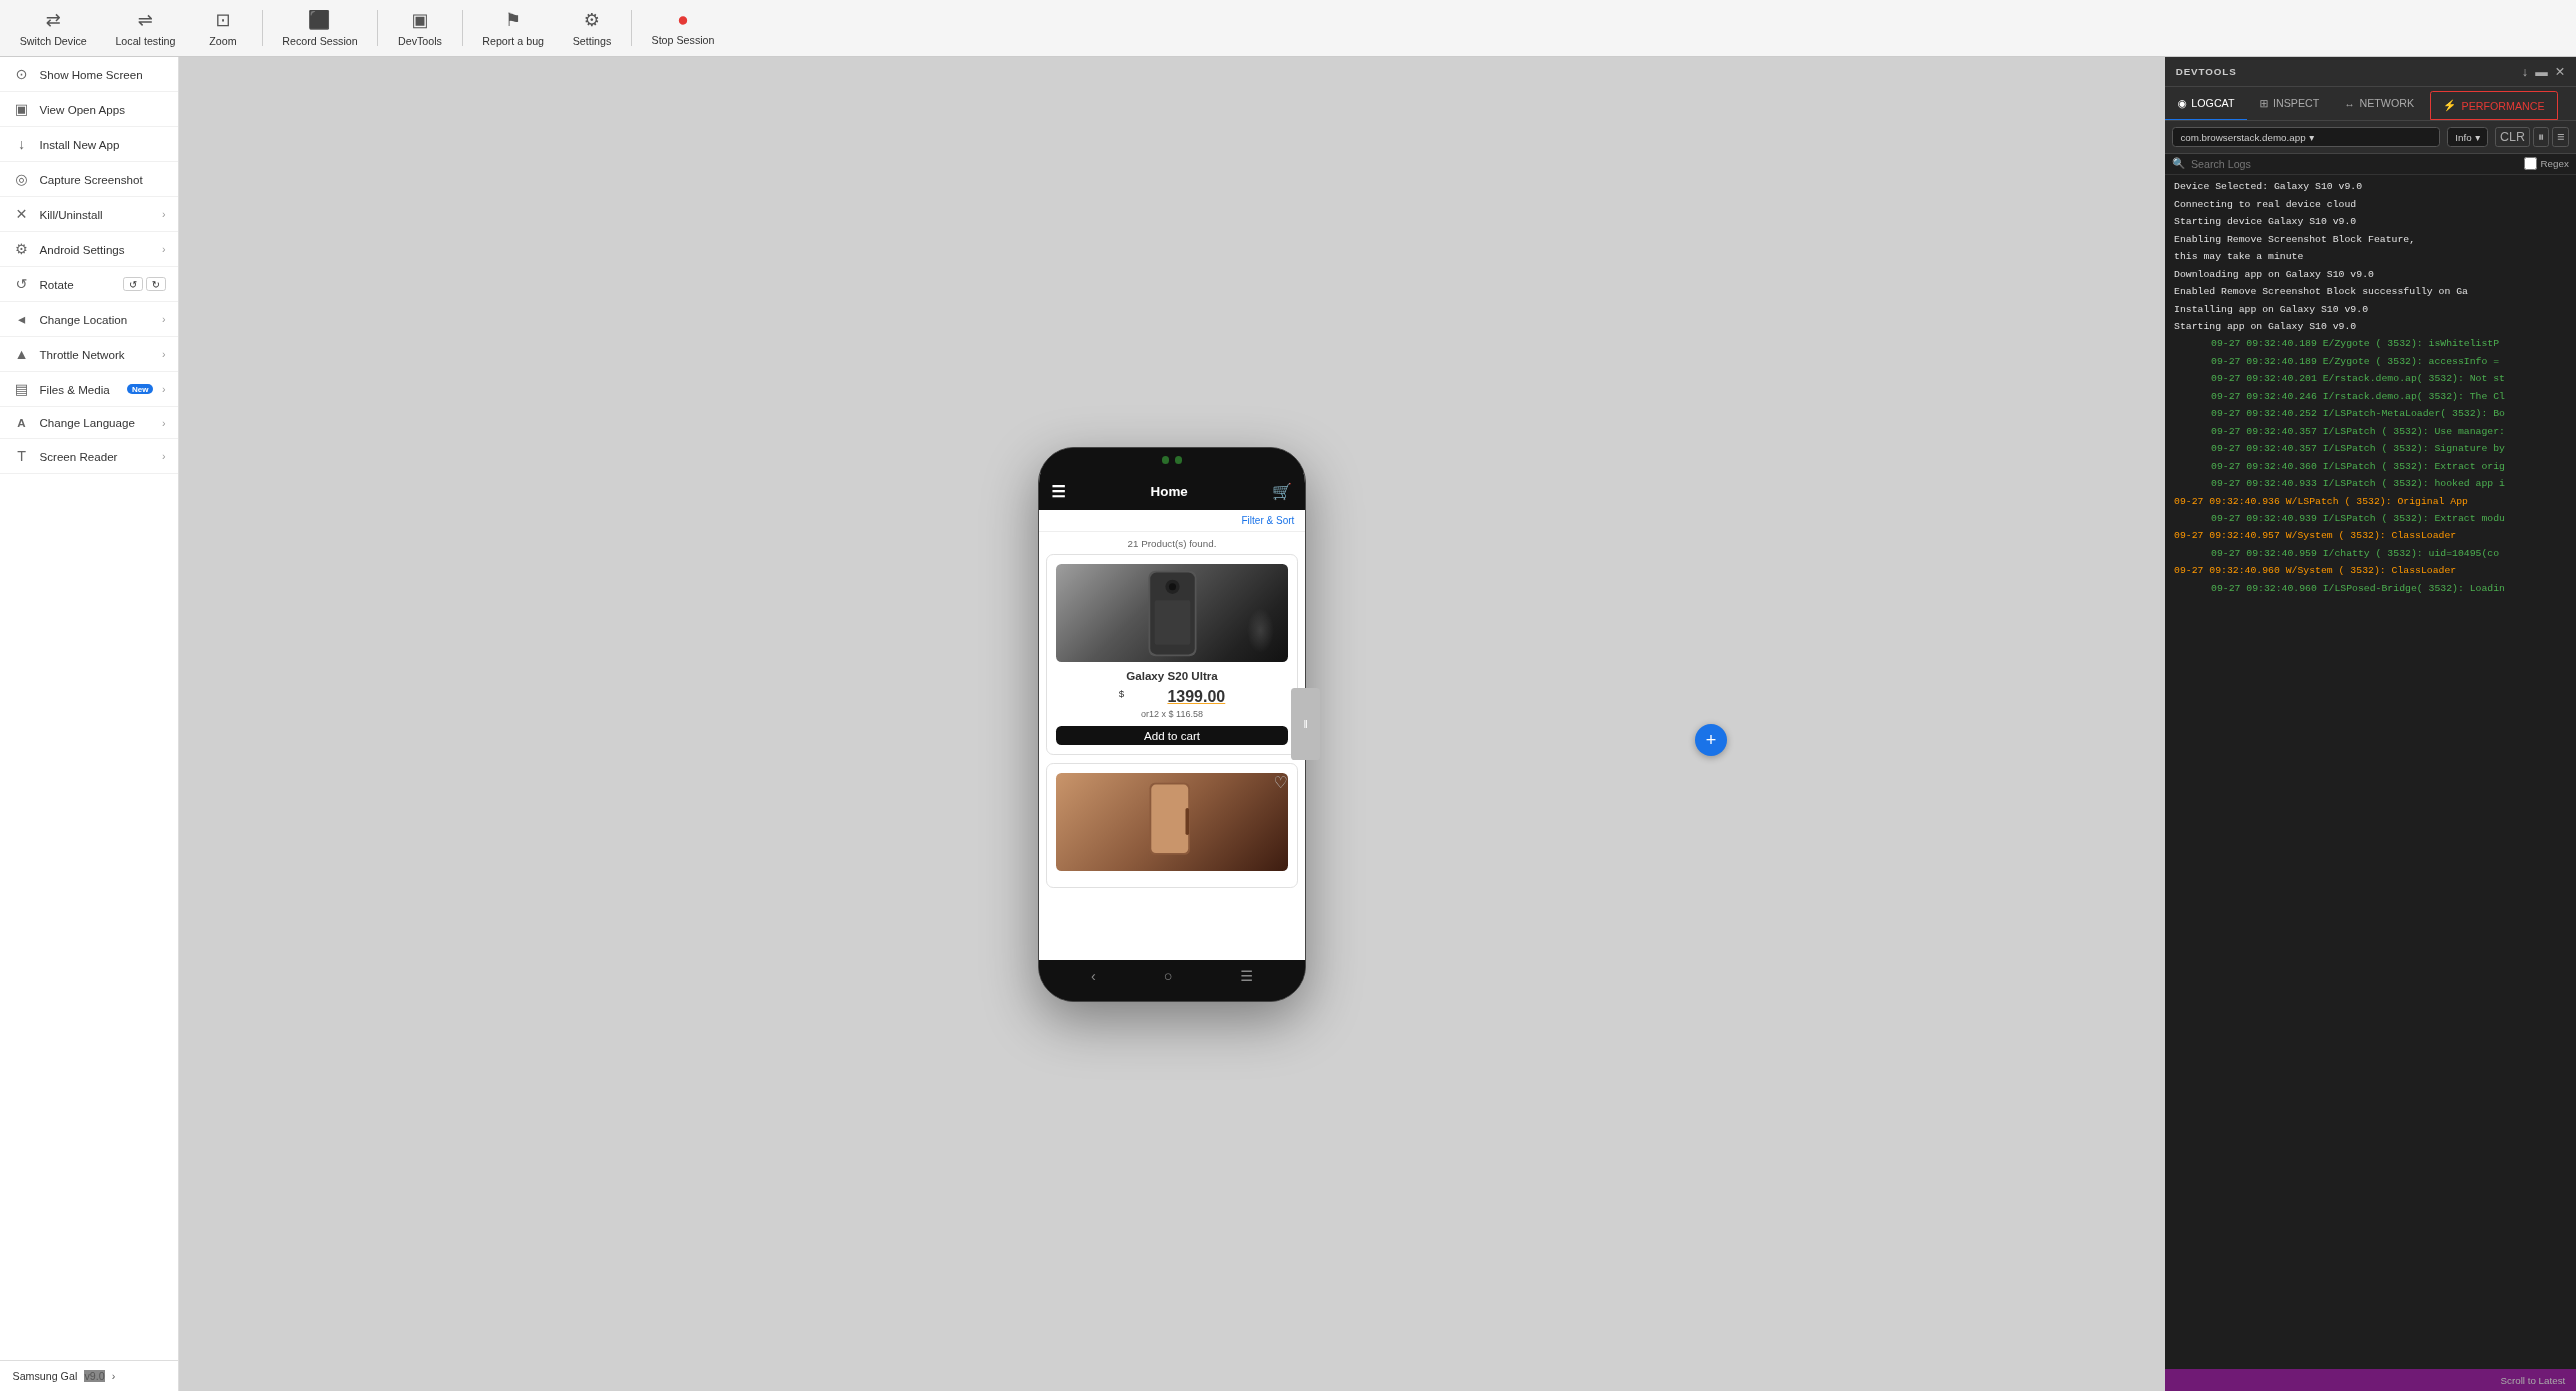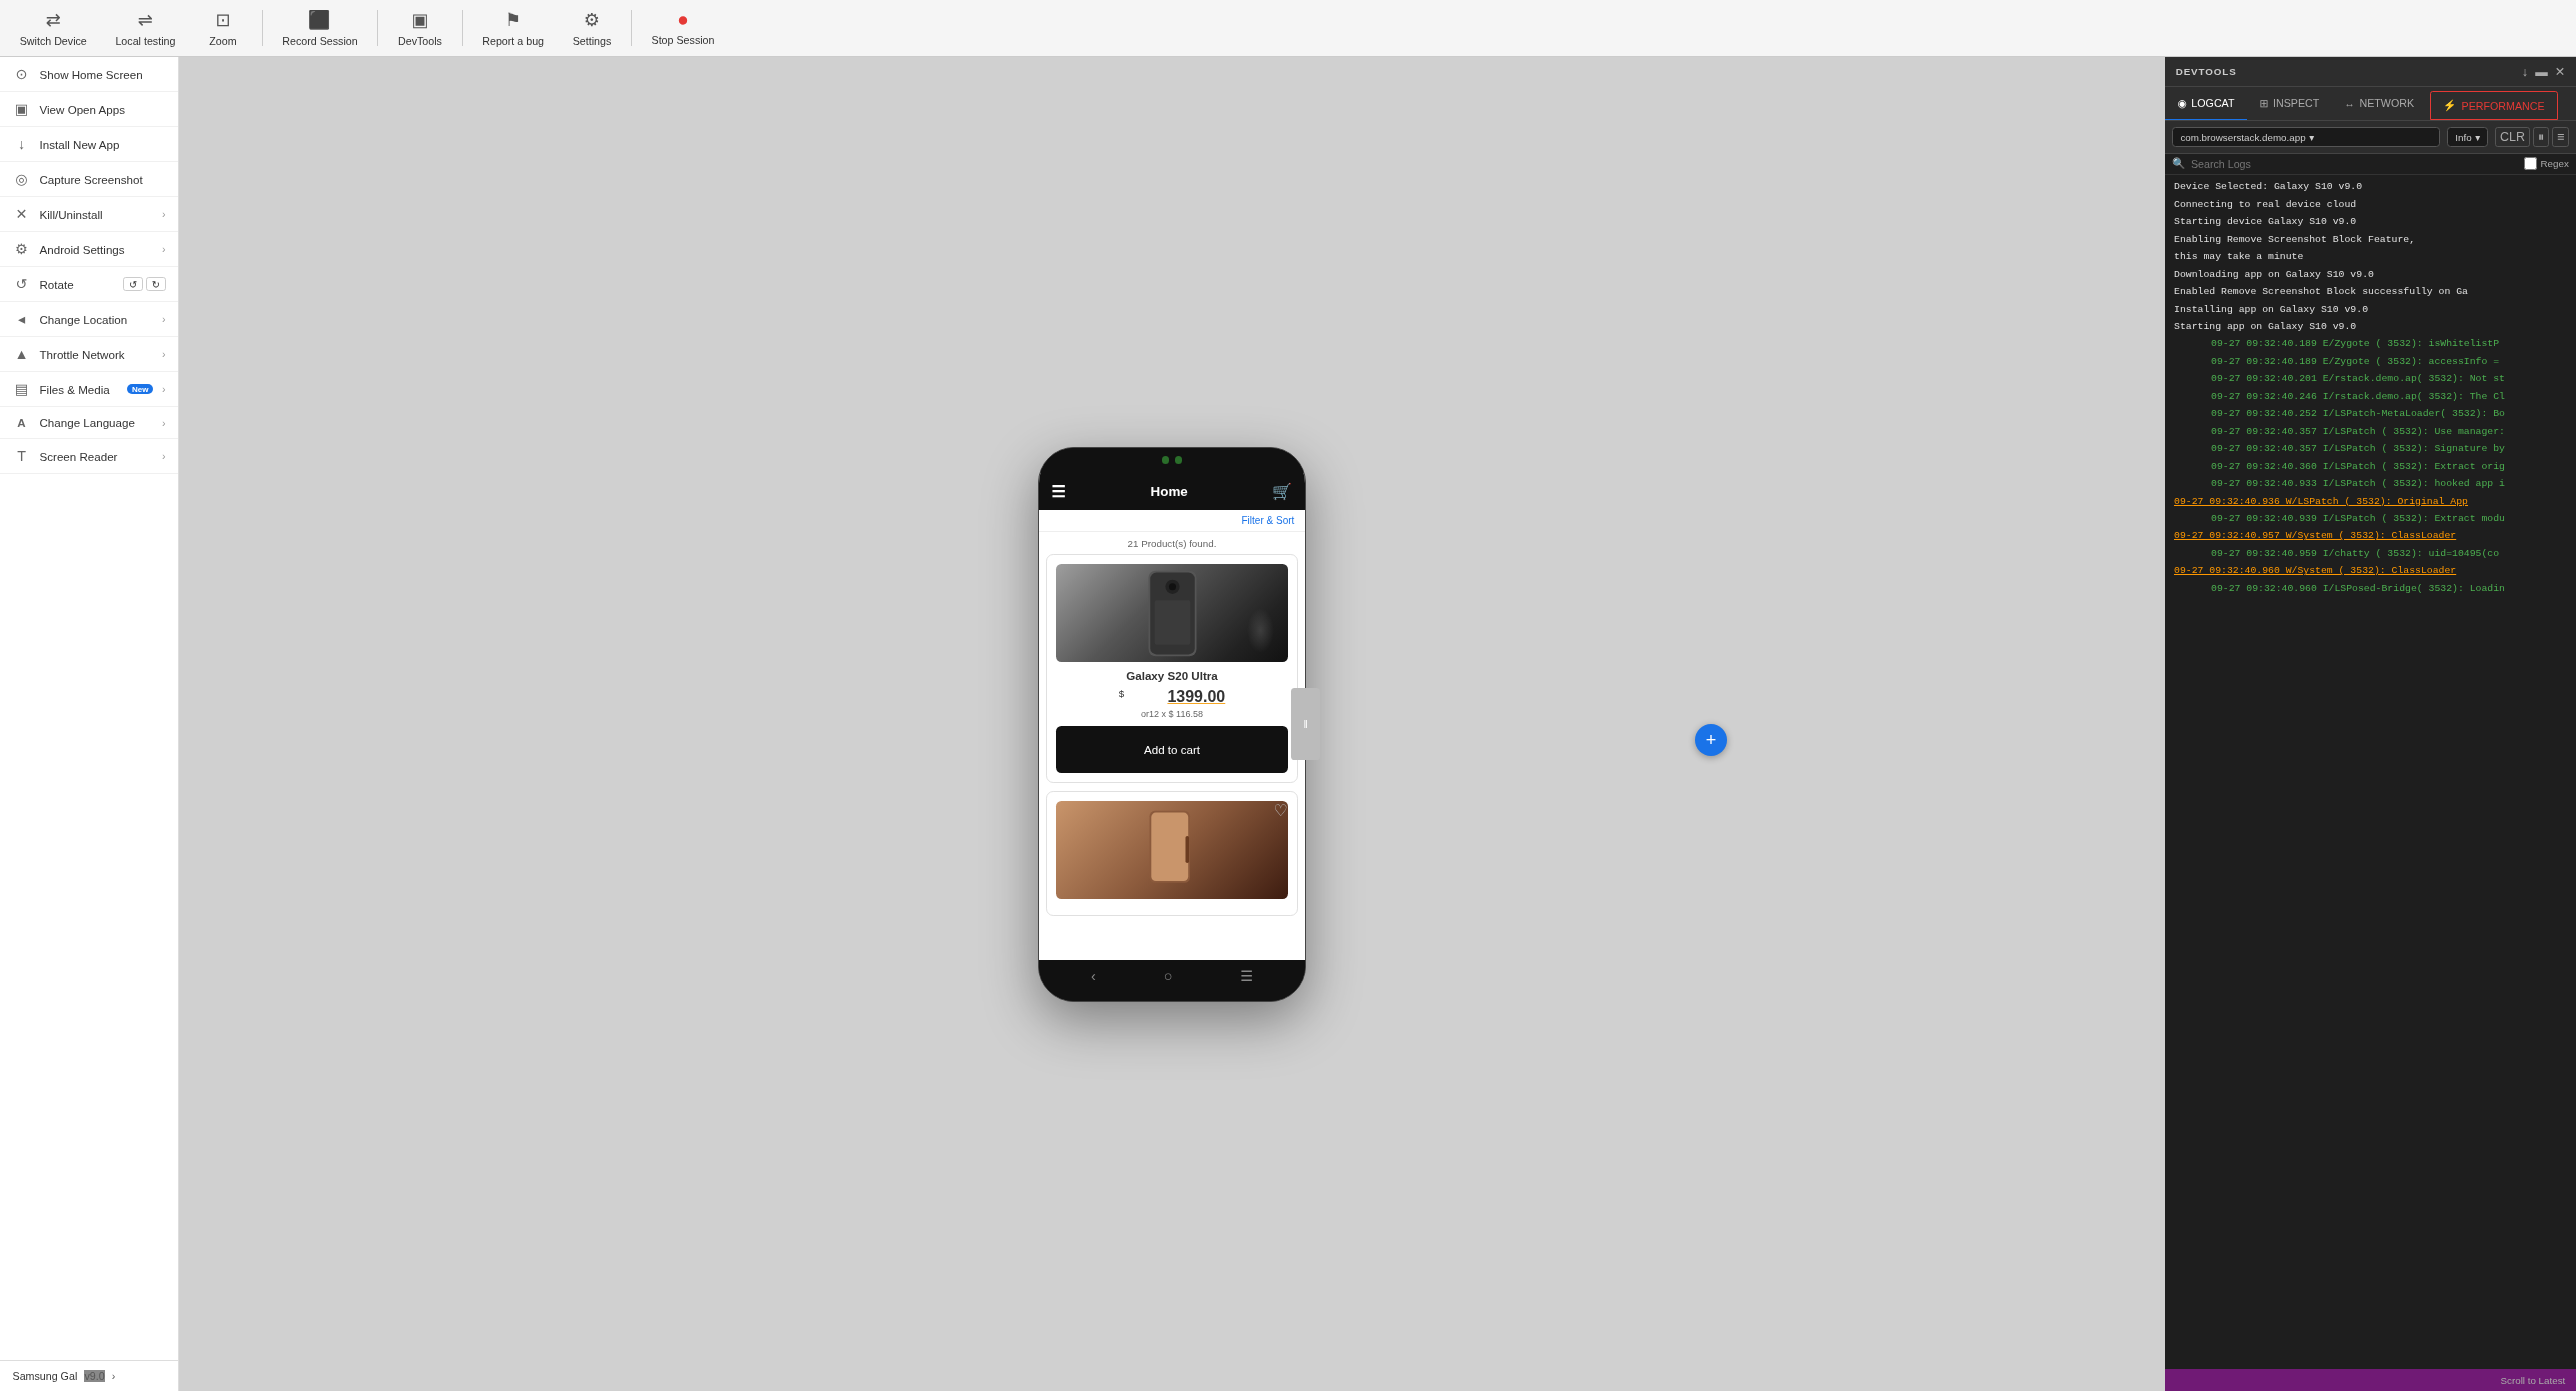--- a/index.html
+++ b/index.html
@@ -210,21 +210,21 @@
     .product-price .currency { font-size: 9.8px; vertical-align: super; color: #333; }
     .product-price .amount { font-size: 16px; font-weight: 700; color: #333; margin-left: 40px; }
     .product-price .underline { text-decoration: underline; text-decoration-color: #f5a623; }
     .product-installment { text-align: center; font-size: 9px; color: #666; margin-bottom: 7.2px; }
     .add-to-cart {
       width: 100%;
       background: #111;
       color: #fff;
       border: none;
       border-radius: 5.4px;
-      padding: 17px;
+      padding: 3px;
       font-size: 11.6px;
       cursor: pointer;
       font-weight: 500;
     }
     .phone-nav-bar {
       background: #111;
       height: 32px;
       display: flex;
       align-items: center;
       justify-content: space-around;
@@ -395,21 +395,21 @@
       line-height: 1.6;
     }
     .log-line {
       padding: 0.9px 9px;
       white-space: nowrap;
       overflow: hidden;
       text-overflow: ellipsis;
     }
     .log-line.white { color: #e0e0e0; }
     .log-line.green { color: #4caf50; padding-left: 46px; }
-    .log-line.orange { color: #ff9800; text-decoration: underline; }
+    .log-line.orange { color: #ff9800; }
     .log-footer {
       background: #701a75;
       padding: 5.4px 10.7px;
       display: flex;
       justify-content: flex-end;
     }
     .scroll-to-latest {
       color: #aaa;
       font-size: 9.8px;
       cursor: pointer;

